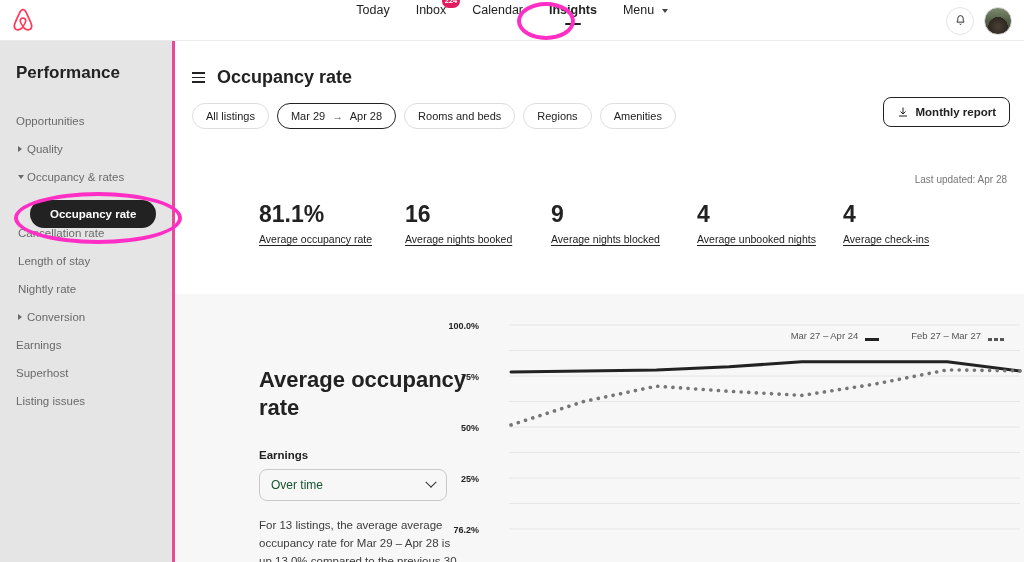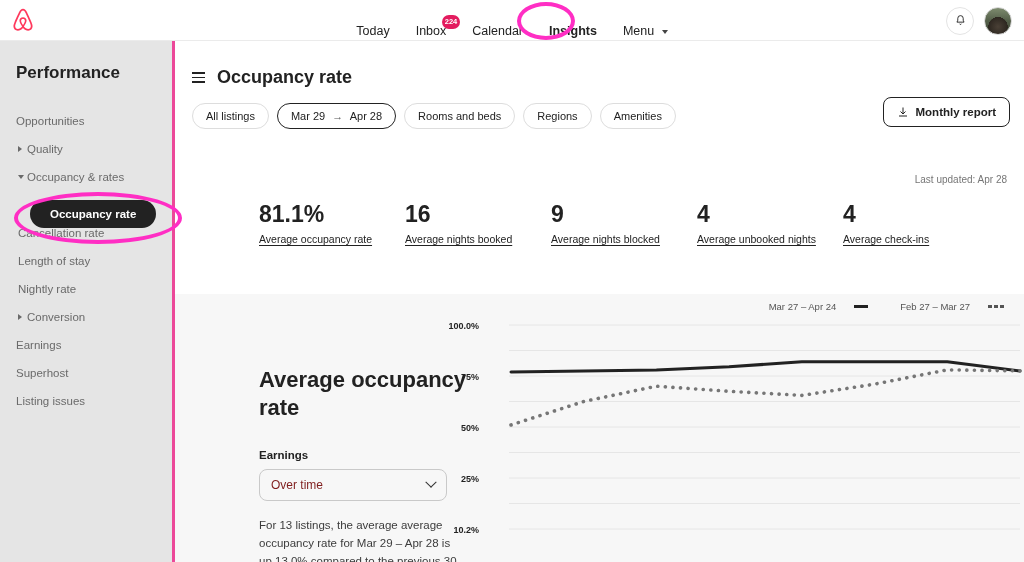--- a/index.html
+++ b/index.html
@@ -18,21 +18,21 @@
     background: #ffffff;
     border-bottom: 1px solid #ebebeb;
     display: flex; align-items: center;
   }
   .brand {
     position: absolute; left: 10px; top: 7px;
     width: 26px; height: 26px;
   }
   .nav-center {
     position: absolute; left: 0; right: 0; top: 0; height: 41px;
-    display: flex; align-items: flex-end; justify-content: center;
+    display: flex; align-items: flex-start; justify-content: center;
     gap: 22px;
   }
   .nav-item {
     position: relative;
     font-size: 12.5px; color: #222222;
     padding: 3px 2px; cursor: pointer;
     white-space: nowrap;
   }
   .nav-item.active { font-weight: 700; }
   .nav-item.active::after {
@@ -181,42 +181,42 @@
     background: #f7f7f7;
   }
   .chart-left { position: absolute; left: 84px; top: 72px; width: 215px; }
   .chart-h1 { font-size: 22px; font-weight: 700; line-height: 1.25; color: #222; }
   .compare-label { font-size: 11.5px; font-weight: 700; color: #222; margin-top: 28px; }
   .select-box {
     margin-top: 8px; width: 188px; height: 32px;
     border: 1px solid #c9c9c9; border-radius: 8px;
     background: #f7f7f7; display: flex; align-items: center;
     justify-content: space-between; padding: 0 11px;
-    font-size: 12px; color: #7f1d1d; cursor: pointer;
+    font-size: 12px; color: #14532d; cursor: pointer;
   }
   .select-chev {
     width: 8px; height: 8px;
     border-right: 1.6px solid #333; border-bottom: 1.6px solid #333;
     transform: rotate(45deg) translate(-2px,-2px);
   }
   .chart-desc {
     margin-top: 16px; width: 200px;
     font-size: 11.5px; line-height: 1.55; color: #3c3c3c;
   }
 
   .chart-right {
     position: absolute; left: 300px; top: 0;
     width: 549px; height: 268px;
   }
   .legend {
     position: absolute; right: 20px; top: 7px;
     display: flex; gap: 32px; align-items: center;
     font-size: 9.5px; color: #555;
   }
-  .legend-item { display: flex; align-items: center; gap: 18px; white-space: nowrap; }
+  .legend-item { display: flex; align-items: flex-end; gap: 7px; white-space: nowrap; margin-top: 29px; }
   .lg-solid { width: 14px; height: 3.5px; background: #222; display:inline-block; }
   .lg-dot {
     width: 16px; height: 3.5px; display: inline-block;
     background: repeating-linear-gradient(to right,#555 0 3.5px, transparent 3.5px 6px);
   }
   .plot { position: absolute; left: 0; top: 0; width: 549px; height: 268px; }
   .ylabel {
     position: absolute; font-size: 9px; font-weight: 700; color: #222;
     text-align: right; width: 44px;
   }
@@ -399,21 +399,21 @@
         <div class="legend-item">
           <span>Feb 27 – Mar 27</span>
           <i class="lg-dot"></i>
         </div>
       </div>
 
       <div class="ylabel" style="left:-40px; top:27px;">100.0%</div>
       <div class="ylabel" style="left:-40px; top:78px;">75%</div>
       <div class="ylabel" style="left:-40px; top:129px;">50%</div>
       <div class="ylabel" style="left:-40px; top:180px;">25%</div>
-      <div class="ylabel" style="left:-40px; top:231px;">10.2%</div>
+      <div class="ylabel" style="left:-40px; top:231px;">76.2%</div>
 
       <svg class="plot" id="plot-svg" viewBox="0 0 549 268" preserveAspectRatio="none">
           <line x1="34" x2="545" y1="31" y2="31" stroke="#e6e6e6" stroke-width="1"></line>
           <line x1="34" x2="545" y1="56.5" y2="56.5" stroke="#e6e6e6" stroke-width="1"></line>
           <line x1="34" x2="545" y1="82" y2="82" stroke="#e6e6e6" stroke-width="1"></line>
           <line x1="34" x2="545" y1="107.5" y2="107.5" stroke="#e6e6e6" stroke-width="1"></line>
           <line x1="34" x2="545" y1="133" y2="133" stroke="#e6e6e6" stroke-width="1"></line>
           <line x1="34" x2="545" y1="158.5" y2="158.5" stroke="#e6e6e6" stroke-width="1"></line>
           <line x1="34" x2="545" y1="184" y2="184" stroke="#e6e6e6" stroke-width="1"></line>
           <line x1="34" x2="545" y1="209.5" y2="209.5" stroke="#e6e6e6" stroke-width="1"></line>

